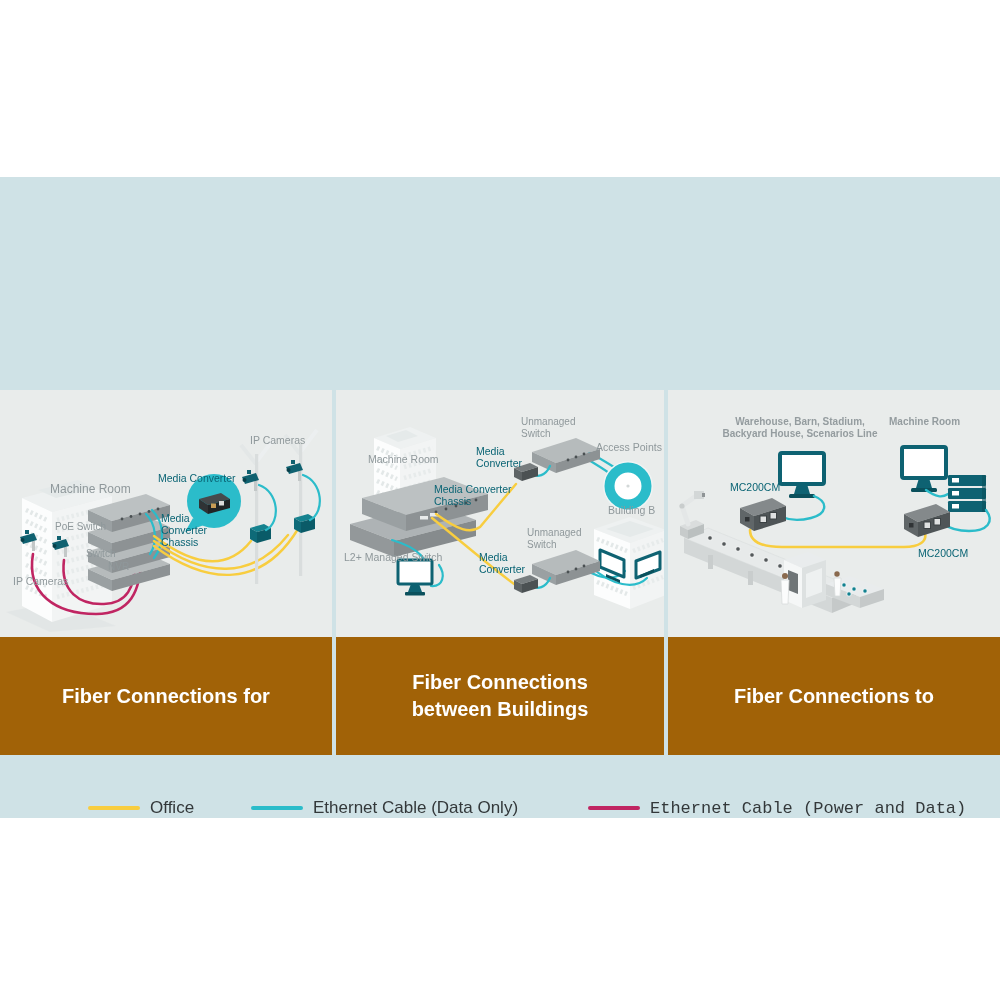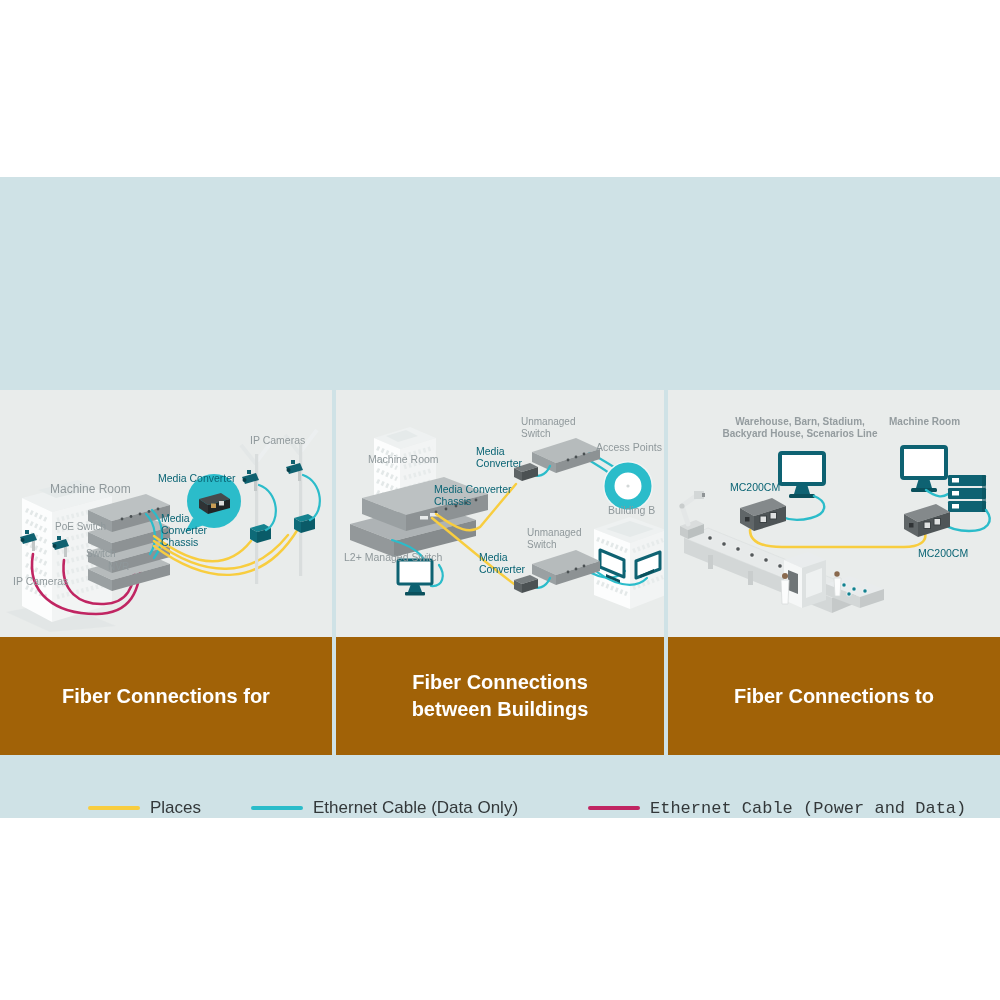--- a/index.html
+++ b/index.html
@@ -380,21 +380,21 @@
       <span>Fiber Connections</span>
       <span>between Buildings</span>
     </div>
     <div class="caption pw3">
       <span>Fiber Connections to</span>
     </div>
   </div>
 
   <div class="legend-item" style="left:88px;">
     <span class="legend-line lw-fiber"></span>
-    <span class="legend-label">Places</span>
+    <span class="legend-label">Office</span>
   </div>
   <div class="legend-item" style="left:251px;">
     <span class="legend-line lw-data"></span>
     <span class="legend-label">Ethernet Cable (Data Only)</span>
   </div>
   <div class="legend-item" style="left:588px;font-family:Liberation Mono, monospace;">
     <span class="legend-line lw-power"></span>
     <span class="legend-label">Ethernet Cable (Power and Data)</span>
   </div>
 

